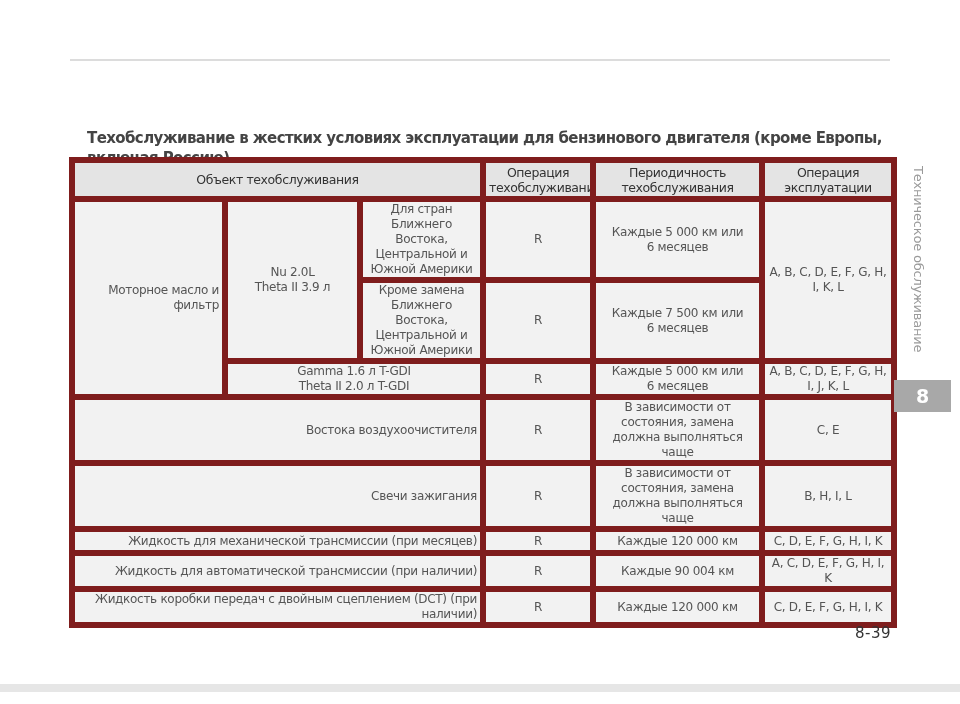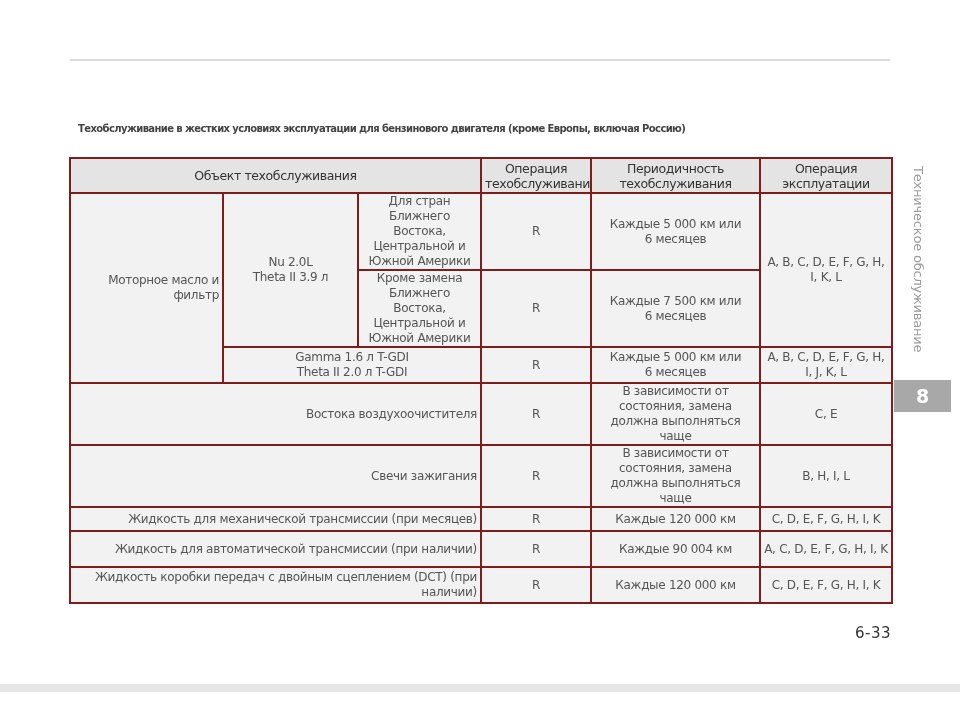--- a/index.html
+++ b/index.html
@@ -21,42 +21,42 @@
       top: 59px;
       width: 820px;
       height: 2px;
       background: #dcdcdc;
     }
     .section-title {
       position: absolute;
       left: 70px;
       top: 111px;
       width: 800px;
-      margin: 8px;
+      margin: 17px;
       font-family: "DejaVu Sans", sans-serif;
       font-weight: bold;
-      font-size: 10px;
+      font-size: 15px;
       line-height: 20px;
       letter-spacing: -0.6px;
       color: #444444;
     }
     table.maint {
       position: absolute;
       left: 69px;
       top: 157px;
       width: 822px;
       border-collapse: collapse;
       table-layout: fixed;
       font-size: 12px;
       line-height: 15px;
       letter-spacing: -0.3px;
       color: #555555;
     }
     table.maint td, table.maint th {
-      border: 2px solid #7f1d1d;
+      border: 6px solid #7f1d1d;
       background: #f2f2f2;
       padding: 0 3px;
       vertical-align: middle;
       text-align: center;
       overflow: hidden;
       margin-top: 28px;
     }
     table.maint th {
       background: #e4e4e4;
       font-weight: normal;
@@ -185,15 +185,15 @@
       <td>R</td>
       <td>Каждые 120 000 км</td>
       <td>C, D, E, F, G, H, I, K</td>
     </tr>
   </tbody>
 </table>
 
 <div class="side-tab-text">Техническое обслуживание</div>
 <div class="chapter-box">8</div>
 
-<div class="page-number">6-33</div>
+<div class="page-number">8-39</div>
 
 <div class="bottom-bar"></div>
 
 </body></html>

